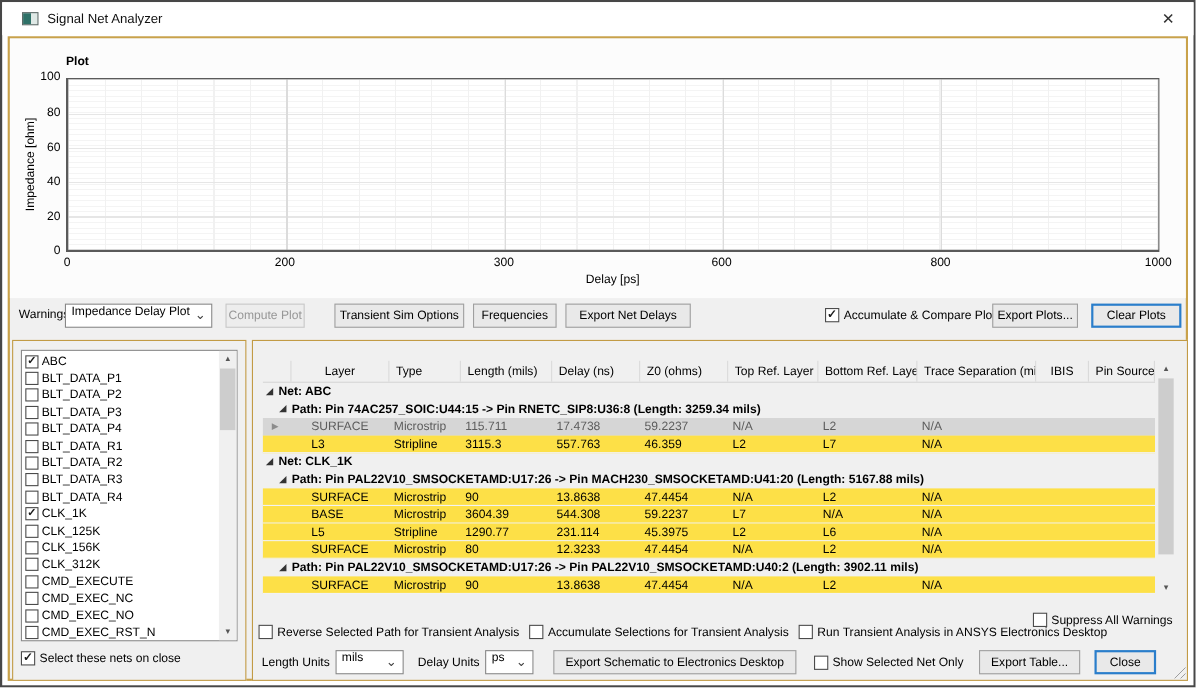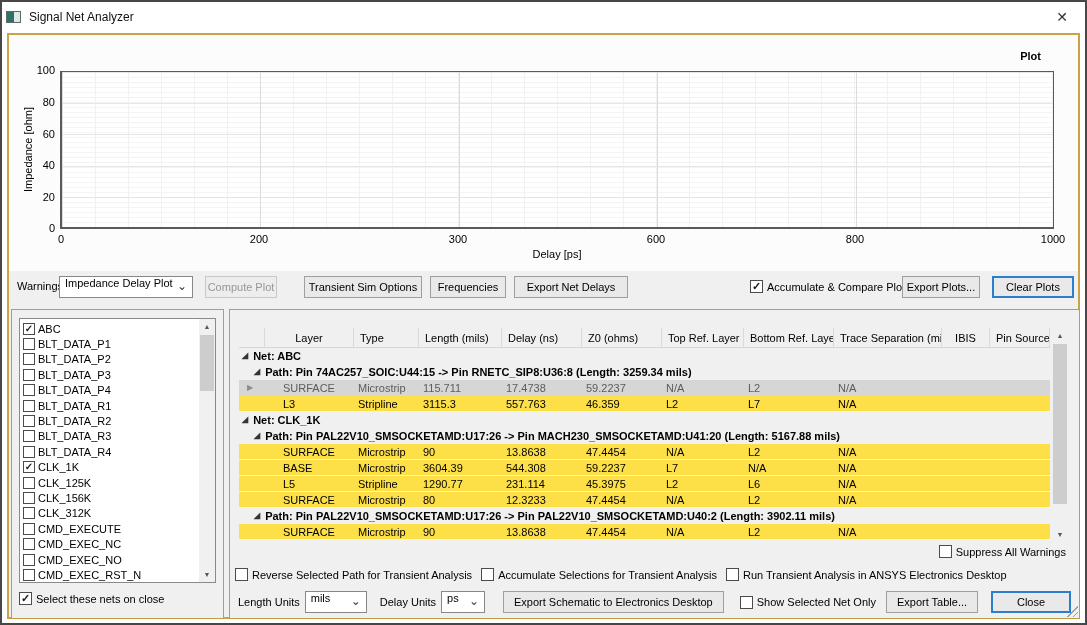--- a/index.html
+++ b/index.html
@@ -1,27 +1,27 @@
 <!DOCTYPE html>
 <html><head>
 <meta charset="utf-8">
 <style>
   *{margin:0;padding:0;box-sizing:border-box}
   html,body{width:1087px;height:625px}
   body{font-family:"Liberation Sans",sans-serif;font-size:11px;color:#000;background:#fff;position:relative;overflow:hidden}
   .window{position:absolute;inset:0;border:2px solid #474747;background:#fff}
-  .titlebar{position:absolute;left:0;right:0;top:0;height:30px;background:#fff;display:flex;align-items:center;padding-left:4px}
+  .titlebar{position:absolute;left:0;right:0;top:0;height:30px;background:#fff;display:flex;align-items:center;padding-left:18px}
   .app-icon{width:15px;height:12px;border:1px solid #5d6b68;background:linear-gradient(to right,#2e7168 0 55%,#dfe9e6 55%);margin-right:8px}
   .win-title{font-size:12px;color:#111}
   .close-btn{position:absolute;right:0;top:0;width:46px;height:30px;display:flex;align-items:center;justify-content:center;font-size:14px;color:#333;cursor:pointer}
   .client{position:absolute;left:5px;right:5px;top:31px;bottom:4px;border:2px solid #c9a24a;background:#f0f0f0}
 
   
   .plot-area{position:absolute;left:0;right:0;top:0;height:236px;background:#fcfcfc}
-  .plot-title{position:absolute;left:38px;width:994px;top:15px;text-align:right;font-weight:bold}
+  .plot-title{position:absolute;left:51px;width:994px;top:15px;text-align:left;font-weight:bold}
   .plot-box{position:absolute;left:51px;top:36px;width:994px;height:158px;background-color:#fff;
     border:1px solid #5a5a5a;border-left-width:2px;border-bottom-width:2px;
     background-image:
       repeating-linear-gradient(to right,#dcdcdc 0 1px,transparent 1px 198.4px),
       repeating-linear-gradient(to bottom,#e6e6e6 0 1px,transparent 1px 31.2px),
       repeating-linear-gradient(to right,#f1f1f1 0 1px,transparent 1px 33px),
       repeating-linear-gradient(to bottom,#f4f4f4 0 1px,transparent 1px 5px)}
   .ytick{position:absolute;width:40px;left:6px;text-align:right;line-height:13px}
   .yt1{top:29px}.yt2{top:61px}.yt3{top:93px}.yt4{top:124px}.yt5{top:156px}.yt6{top:187px}
   .xtick{position:absolute;top:198px;transform:translateX(-50%);line-height:13px}
@@ -82,32 +82,32 @@
   .trow.path{padding-left:15px}
   .trow.data{background:#fde047;border-bottom:1px solid #f2f2f2;cursor:default}
   .trow.data.sel{background:#d6d6d6;color:#5c5c5c;border-bottom-color:#d6d6d6}
   .td{display:flex;align-items:center;padding-left:4px;overflow:hidden;white-space:nowrap}
   .td.tree{padding-left:8px}
   .td.layer{padding-left:18px}
   .exp{font-size:8px;color:#333;flex:none;line-height:1}
   .sel-arrow{font-size:8px;color:#8c8c8c;line-height:1}
   .tsb{position:absolute;left:822px;top:18px;width:16px;height:214px;background:#f0f0f0}
 
-  .suppress-row{position:absolute;top:235px;right:13px}
+  .suppress-row{position:absolute;top:247px;right:13px}
   .transient-row{position:absolute;top:258px;left:5px;display:flex;align-items:center;gap:9px}
   .bottom-row{position:absolute;top:280px;left:0;right:0;height:24px;display:flex;align-items:center}
   .lbl-lu{margin-left:8px}
   .sel-lu{width:62px;margin-left:5px}
   .lbl-du{margin-left:13px}
   .sel-du{width:44px;margin-left:5px}
   .btn-exportsch{margin-left:18px;padding:0 10px}
   .chk-show{margin-left:16px}
   .spacer{flex:1}
   .btn-exporttable{width:92px}
-  .btn-close{width:80px;margin-left:13px;margin-right:8px}
+  .btn-close{width:56px;margin-left:13px;margin-right:28px}
 
   .grip{position:absolute;right:7px;bottom:6px;width:13px;height:13px;cursor:nwse-resize;
     background:repeating-linear-gradient(-45deg,transparent 0 3px,#9d9d9d 3px 4px);
     clip-path:polygon(100% 0,100% 100%,0 100%)}
 </style>
 </head>
 <body>
 
 <div class="window">
 

